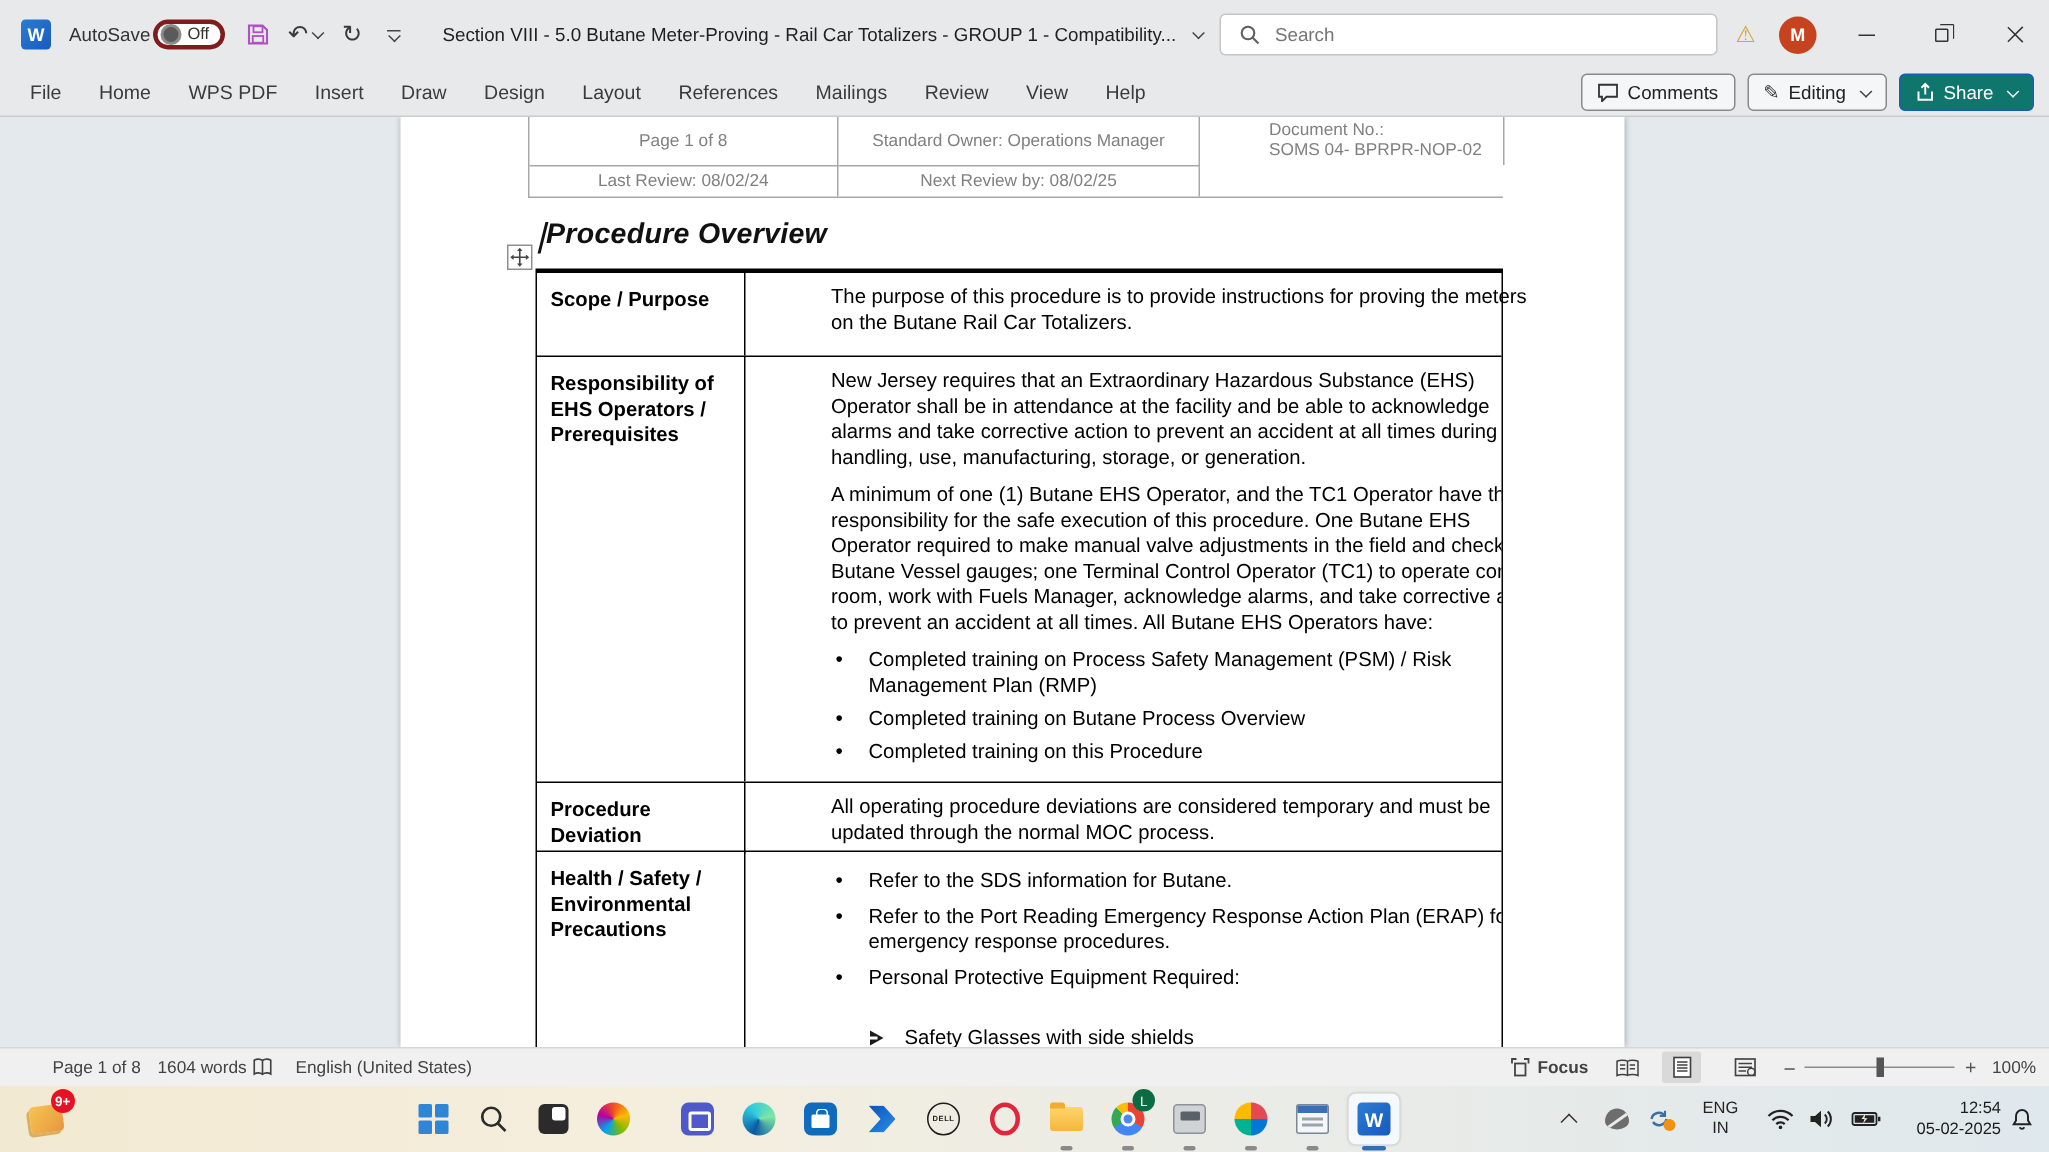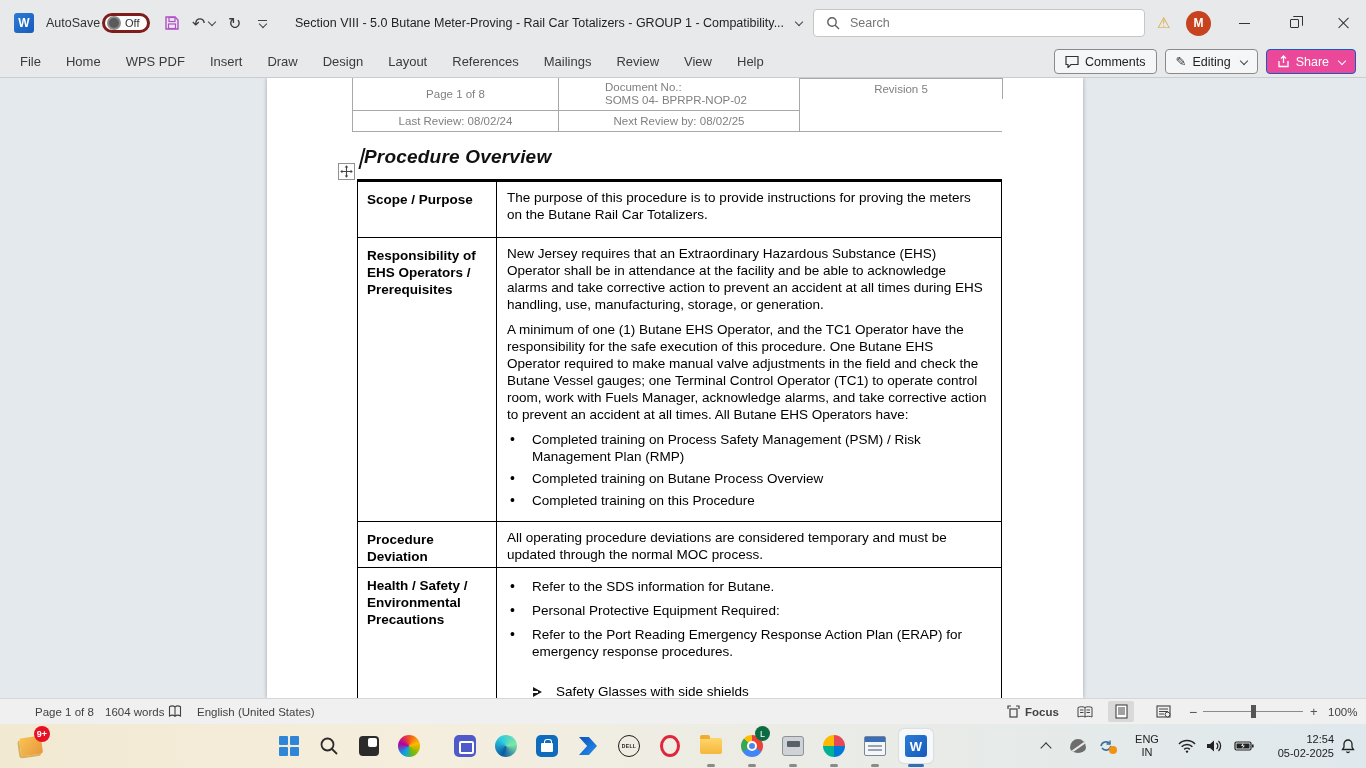--- a/index.html
+++ b/index.html
@@ -43,40 +43,40 @@
   .close-glyph::before { transform:rotate(45deg); } .close-glyph::after { transform:rotate(-45deg); }
 
   
   .ribbon { position:absolute; left:0; top:46px; width:1366px; height:32px; background:#e7e9eb; border-bottom:1px solid #c9cdd1; display:flex; align-items:center; }
   .tabs { display:flex; gap:25px; padding-left:20px; }
   .tab { font-size:13px; color:#3b3b3b; white-space:nowrap; }
   .ribbon-right { position:absolute; right:10px; top:3px; display:flex; gap:8px; align-items:center; }
   .rbtn { height:25px; display:flex; align-items:center; gap:6px; border:1px solid #8a8a8a; border-radius:4px; padding:0 10px; font-size:12.5px; color:#222; background:#f5f6f7; }
   .rbtn svg { display:block; }
   .pencil::before { content:"\270E"; font-size:13px; color:#333; }
-  .share-btn { background:#ec4899; border-color:#185abd; color:#fff; }
+  .share-btn { background:#0f766e; border-color:#185abd; color:#fff; }
   .share-btn .mini-chev, .editing-btn .mini-chev { margin-top:-2px; }
   .share-btn .mini-chev { border-color:#fff; }
 
   
   .docarea { position:absolute; left:0; top:78px; width:1366px; height:620px; background:#e4e9ee; overflow:hidden; }
   .page { position:absolute; left:267px; top:0; width:816px; height:620px; background:#fff; box-shadow:0 0 4px rgba(0,0,0,.3); }
 
   .hdr-table { position:absolute; left:85px; top:0; width:650px; display:grid; grid-template-columns:206px 241px 203px; border-left:1px solid #a8a8a8; border-bottom:1px solid #a8a8a8; color:#808080; font-size:11.5px; }
   .hdr-cell { border-right:1px solid #a8a8a8; border-top:1px solid #a8a8a8; display:flex; align-items:center; justify-content:center; text-align:center; }
   .r1 { height:32px; border-top:none; }
   .r2 { height:21px; }
   .hdr-docno { flex-direction:column; align-items:flex-start; justify-content:center; padding-left:8px; text-align:left; line-height:13.5px;margin-left:38px; }
 
   .move-handle { position:absolute; left:71px; top:85px; width:17px; height:17px; background:#fdfdfd; border:1px solid #909090; display:flex; align-items:center; justify-content:center; }
   .caret { position:absolute; left:94px; top:70px; width:1.5px; height:21px; background:#111; transform:skewX(-14deg); }
   .doc-heading { position:absolute; left:97px; top:68px; font-size:19px; font-weight:bold; font-style:italic; color:#111; letter-spacing:.2px; }
 
   .main-table { position:absolute; left:90px; top:101px; width:645px; border:1.5px solid #000; border-top-width:3px; }
-  .mrow { display:grid; grid-template-columns:139px 504px; border-bottom:1.5px solid #000; }
+  .mrow { display:grid; grid-template-columns:139px 504px; border-bottom:1.5px solid #000;gap:47px; }
   .mrow:last-child { border-bottom:none; }
   .lcell { border-right:1.5px solid #000; padding:9px 8px 4px 9px; font-weight:bold; font-size:13.5px; line-height:17px; color:#000; }
   .ccell { padding:7px 14px 4px 10px; font-size:13.5px; line-height:17px; color:#000; }
   .ccell p + p { margin-top:8px; }
   .row-scope { height:56px; } .row-resp { height:284px; overflow:hidden; } .row-dev { height:46px; } .row-hse { height:140px; overflow:hidden; }
   ul.blist { list-style:none; margin-top:8px; }
   ul.blist.first { margin-top:3px; }
   .blist li { position:relative; padding-left:22px; margin-left:3px; margin-top:5px; }
   .row-hse .blist li { margin-top:7px; }
   .blist li:first-child { margin-top:0; }
@@ -244,25 +244,25 @@
         <span class="mini-chev"></span>
       </div>
     </div>
   </div>
 
   <div class="docarea">
     <div class="page">
 
       <div class="hdr-table">
         <div class="hdr-cell r1">Page 1 of 8</div>
+        <div class="hdr-cell r1">Standard Owner: Operations Manager</div>
         <div class="hdr-cell r1 hdr-docno">
           <span>Document No.:</span>
           <span>SOMS 04- BPRPR-NOP-02</span>
         </div>
-        <div class="hdr-cell r2">Revision 5</div>
         <div class="hdr-cell r2">Last Review: 08/02/24</div>
         <div class="hdr-cell r2">Next Review by: 08/02/25</div>
       </div>
 
       <div class="move-handle">
         <svg width="13" height="13" viewBox="0 0 13 13">
             <path d="M6.5 1 v11 M1 6.5 h11" stroke="#444" stroke-width="1.1"></path>
             <path d="M6.5 0.2 l1.8 2.2 h-3.6 z M6.5 12.8 l1.8 -2.2 h-3.6 z M0.2 6.5 l2.2 -1.8 v3.6 z M12.8 6.5 l-2.2 -1.8 v3.6 z" fill="#444"></path>
           </svg>
       </div>
@@ -292,22 +292,22 @@
           <div class="lcell">Procedure Deviation</div>
           <div class="ccell">
               <p>All operating procedure deviations are considered temporary and must be updated through the normal MOC process.</p>
             </div>
         </div>
         <div class="mrow row-hse">
           <div class="lcell">Health / Safety / Environmental Precautions</div>
           <div class="ccell">
             <ul class="blist first">
               <li>Refer to the SDS information for Butane.</li>
+              <li>Refer to the Port Reading Emergency Response Action Plan (ERAP) for emergency response procedures.</li>
               <li>Personal Protective Equipment Required:</li>
-              <li>Refer to the Port Reading Emergency Response Action Plan (ERAP) for emergency response procedures.</li>
             </ul>
             <ul class="sublist">
               <li>Safety Glasses with side shields</li>
               <li>Face shield during sampling, hose connects and disconnects</li>
             </ul>
           </div>
         </div>
       </div>
 
     </div>

